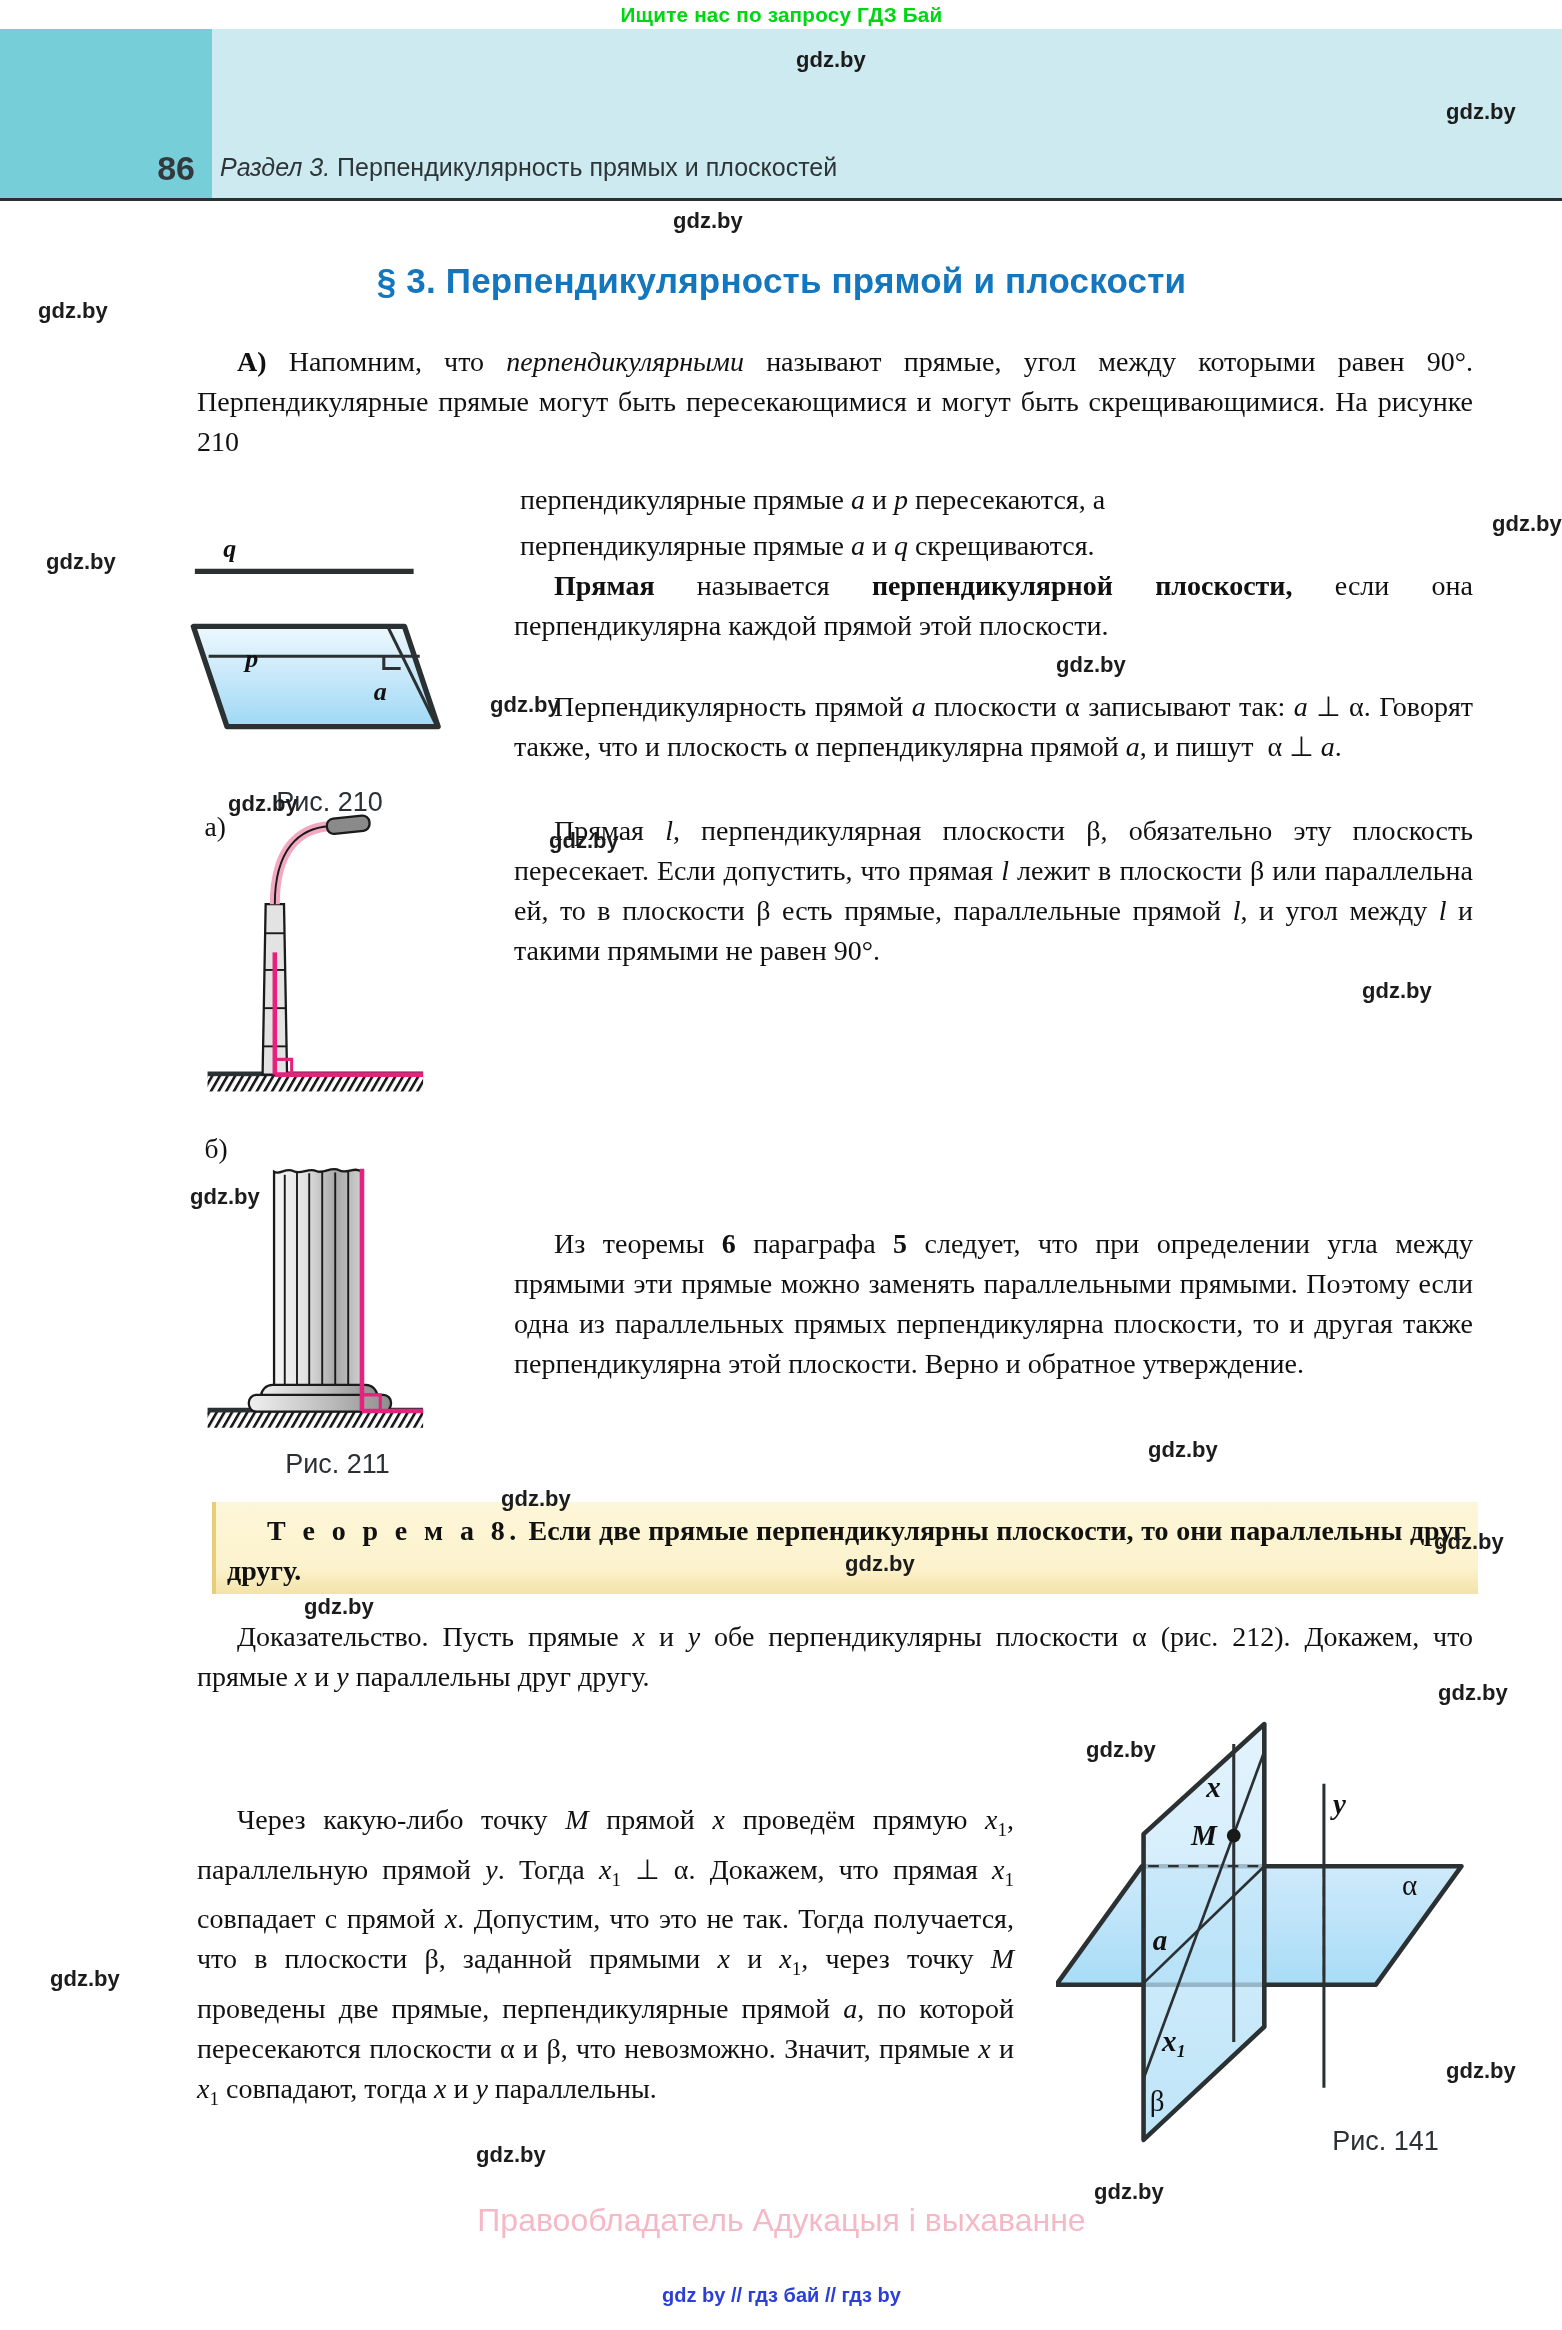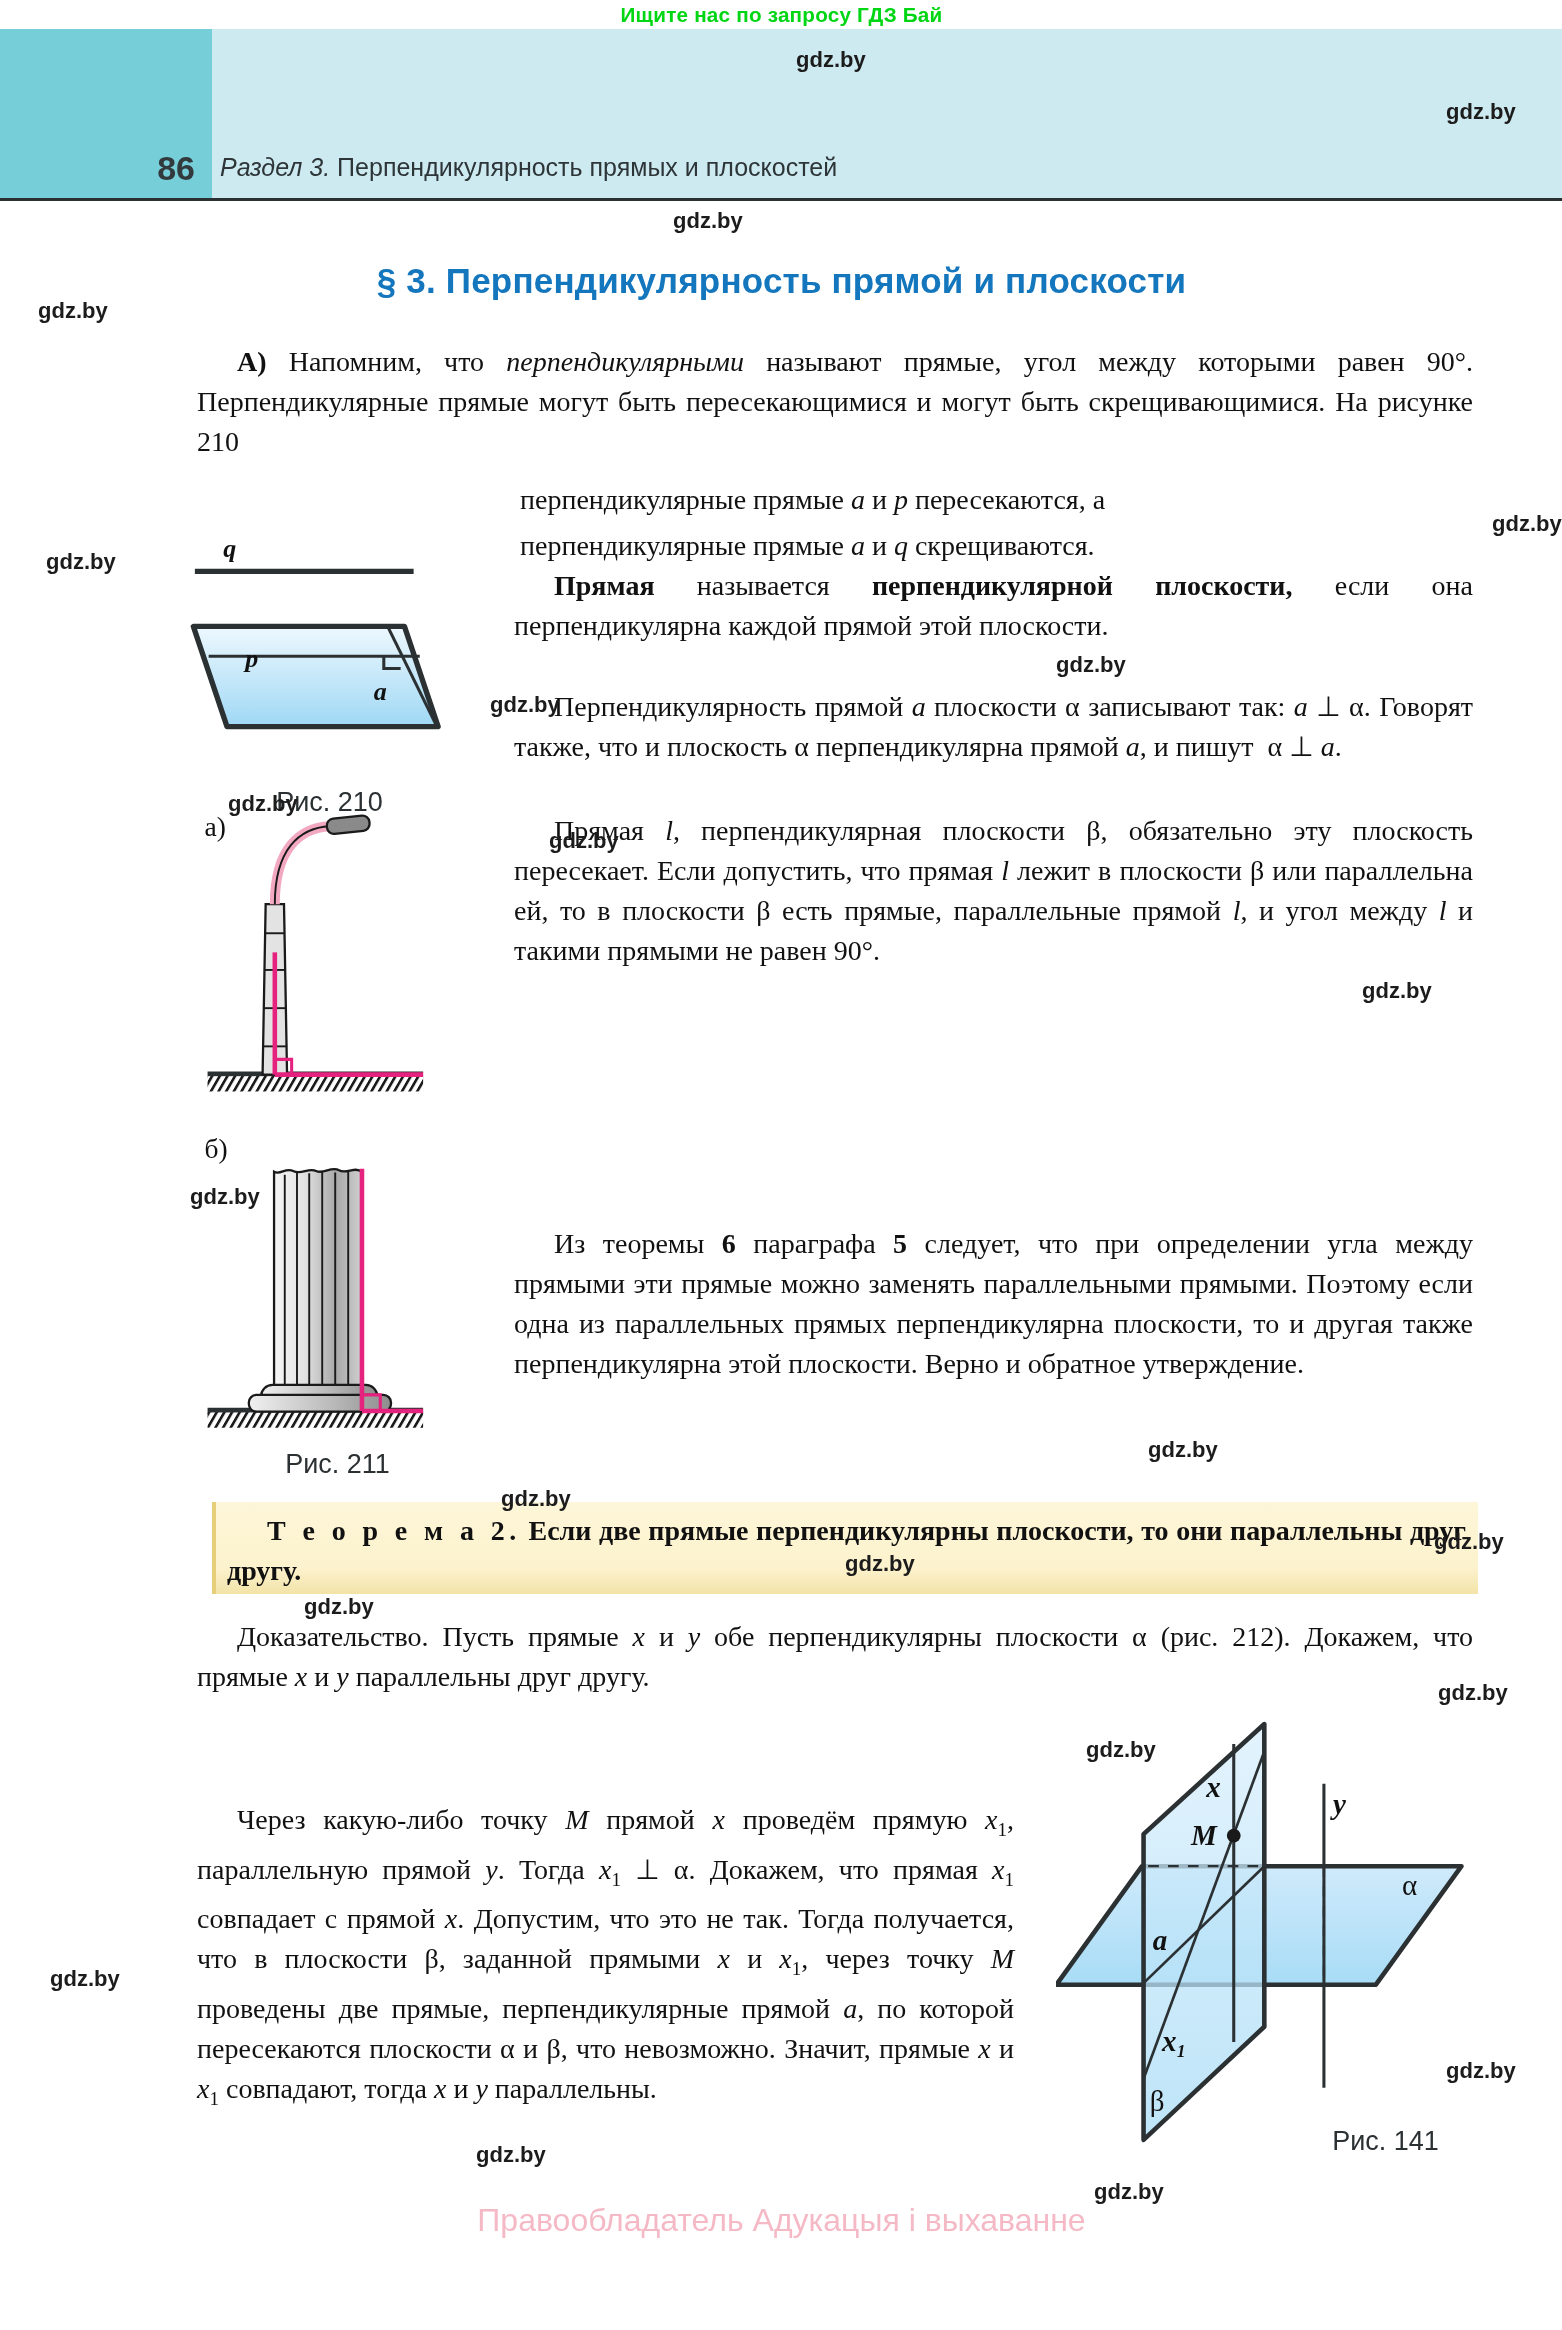--- a/index.html
+++ b/index.html
@@ -276,21 +276,21 @@
       <line x1="242" y1="795" x2="322" y2="795" stroke="#e5227e" stroke-width="6"></line>
       <polyline points="242,774 266,774 266,795" fill="none" stroke="#e5227e" stroke-width="4"></polyline>
     </svg>
     <div class="ab-label" style="left:27.5px; top:7.7px;">а)</div>
     <div class="ab-label" style="left:27.5px; top:330px;">б)</div>
     <div class="fig-caption" style="position:absolute; left:0; top:646px; width:321px;">Рис. 211</div>
   </div>
 
   <div class="theorem"></div>
   <div class="theorem-text">
-    <span class="ind"></span><span class="sp">Т е о р е м а  2.</span><span> Если две прямые перпендикулярны плоскости, то они параллельны друг другу.</span>
+    <span class="ind"></span><span class="sp">Т е о р е м а  8.</span><span> Если две прямые перпендикулярны плоскости, то они параллельны друг другу.</span>
   </div>
 
   <div class="body-text p-proof">
     <span class="ind"></span><span>Доказательство.</span> Пусть прямые <i>x</i> и <i>y</i> обе перпендикулярны плоскости α (рис. 212). Докажем, что прямые <i>x</i> и <i>y</i> параллельны друг другу.
   </div>
 
   <div class="body-text p-proof2">
     <span class="ind"></span>Через какую-либо точку <i>M</i> прямой <i>x</i> про­ведём прямую <i>x</i><sub>1</sub>, параллельную прямой <i>y</i>. Тог­да <i>x</i><sub>1</sub> ⊥ α. Докажем, что прямая <i>x</i><sub>1</sub> совпадает с прямой <i>x</i>. Допустим, что это не так. Тогда получается, что в плоскости β, заданной пря­мыми <i>x</i> и <i>x</i><sub>1</sub>, через точку <i>M</i> проведены две прямые, перпендикулярные прямой <i>a</i>, по кото­рой пересекаются плоскости α и β, что невоз­можно. Значит, прямые <i>x</i> и <i>x</i><sub>1</sub> совпадают, тогда <i>x</i> и <i>y</i> параллельны.
   </div>
 
@@ -331,20 +331,21 @@
       <text x="176" y="162" font-family="Liberation Serif, serif" font-size="38" font-style="italic" font-weight="700" fill="#111">M</text>
       <text x="126" y="300" font-family="Liberation Serif, serif" font-size="38" font-style="italic" font-weight="700" fill="#111">a</text>
       <text x="138" y="432" font-family="Liberation Serif, serif" font-size="38" font-style="italic" font-weight="700" fill="#111">x₁</text>
       <text x="452" y="228" font-family="Liberation Serif, serif" font-size="38" fill="#111">α</text>
       <text x="122" y="510" font-family="Liberation Serif, serif" font-size="38" fill="#111">β</text>
     </svg>
     <div class="fig-caption" style="position:absolute; left:230px; top:405px; width:199px;">Рис. 141</div>
   </div>
 
   <div class="copyright">Правообладатель Адукацыя і выхаванне</div>
+  <div class="footer-links">gdz by  //  гдз бай  //  гдз by</div>
 
   <div id="watermark-layer">
       <div class="wm" style="left: 796px; top: 47px;">gdz.by</div>
       <div class="wm" style="left: 1446px; top: 99px;">gdz.by</div>
       <div class="wm" style="left: 673px; top: 208px;">gdz.by</div>
       <div class="wm" style="left: 38px; top: 298px;">gdz.by</div>
       <div class="wm" style="left: 1492px; top: 511px;">gdz.by</div>
       <div class="wm" style="left: 46px; top: 549px;">gdz.by</div>
       <div class="wm" style="left: 490px; top: 692px;">gdz.by</div>
       <div class="wm" style="left: 1056px; top: 652px;">gdz.by</div>

